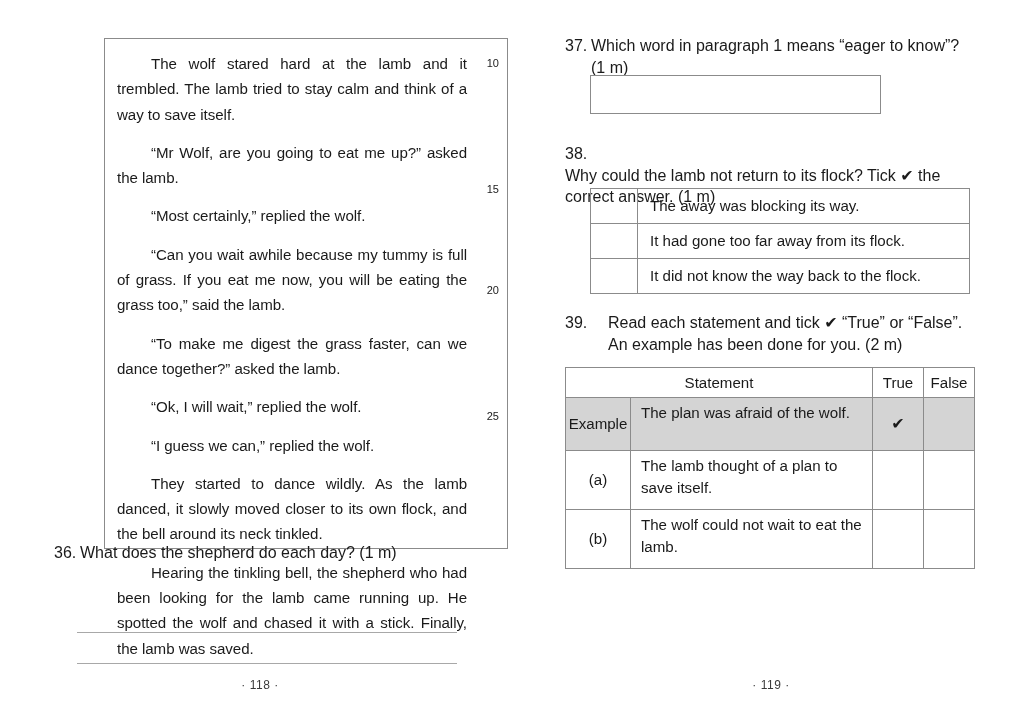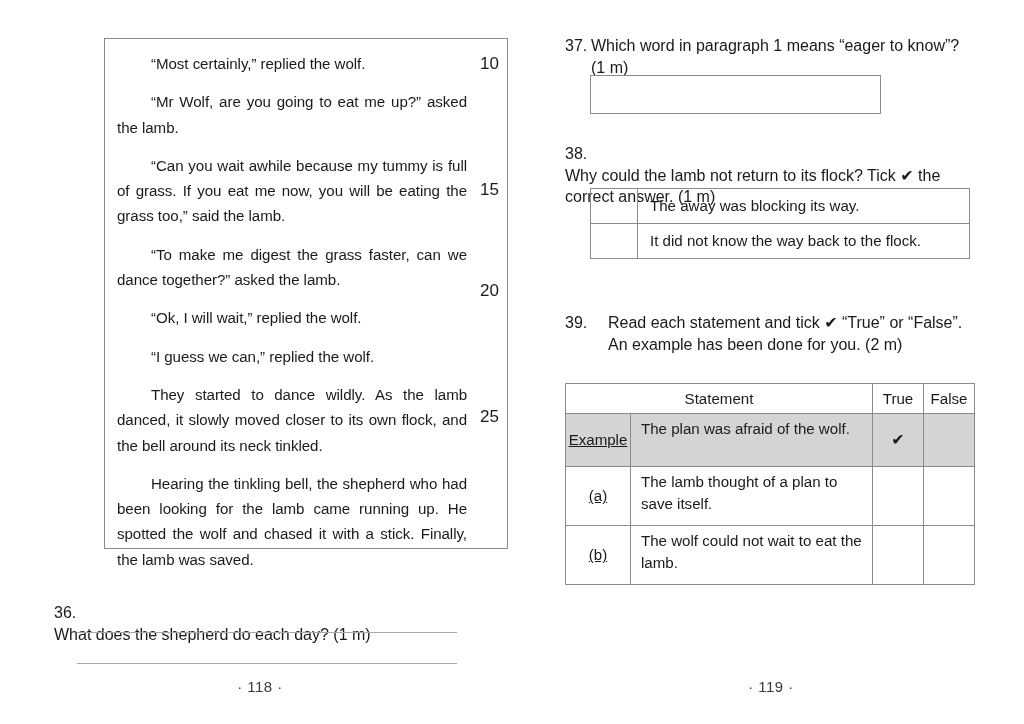--- a/index.html
+++ b/index.html
@@ -60,21 +60,21 @@
     font-size: 15.1px;
     line-height: 25.3px;
     letter-spacing: -0.05px;
   }
   .passage-inner p.last {
     margin-bottom: 0;
   }
   .linenum {
     position: absolute;
     right: 8px;
-    font-size: 17px;
+    font-size: 11px;
     line-height: 25.3px;
     color: #1a1a1a;
   }
 
   
   .question {
     display: flex;
     align-items: flex-start;
     font-size: 16px;
     line-height: 21.5px;
@@ -88,21 +88,21 @@
     flex: 1 1 auto;
   }
 
   .answer-line {
     height: 0;
     border-bottom: 1.2px solid #a8a8a8;
   }
 
   .page-number {
     position: absolute;
-    font-size: 15px;
+    font-size: 12px;
     color: #3a3a3a;
     width: 100%;
     text-align: center;
     letter-spacing: 0.5px;
   }
 
   
   table {
     border-collapse: collapse;
     font-size: 15.1px;
@@ -130,27 +130,25 @@
     height: 34px;
     vertical-align: middle;
   }
 
   
   .tbl-q39 {
     position: absolute;
     left: 0px;
     top: 367px;
     width: 410px;
-    margin-top: 16px;
   }
   .tbl-q39 td.c-label {
     width: 64px;
     text-align: center;
     vertical-align: middle;
-    text-decoration: underline;
   }
   .tbl-q39 td.c-stmt {
     padding: 4px 8px 4px 10px;
     vertical-align: top;
   }
   .tbl-q39 td.c-tf {
     width: 50px;
     text-align: center;
     vertical-align: middle;
   }
@@ -179,37 +177,38 @@
 </style>
 </head>
 <body>
 
 <div class="page">
 
   <div class="col-left">
 
     <div class="passage-box">
       <div class="passage-inner">
+        <p>The wolf stared hard at the lamb and it trembled. The lamb tried to stay calm and think of a way to save itself.</p>
+        <p>“Mr Wolf, are you going to eat me up?” asked the lamb.</p>
         <p>“Most certainly,” replied the wolf.</p>
-        <p>“Mr Wolf, are you going to eat me up?” asked the lamb.</p>
         <p>“Can you wait awhile because my tummy is full of grass. If you eat me now, you will be eating the grass too,” said the lamb.</p>
         <p>“To make me digest the grass faster, can we dance together?” asked the lamb.</p>
         <p>“Ok, I will wait,” replied the wolf.</p>
         <p>“I guess we can,” replied the wolf.</p>
         <p>They started to dance wildly. As the lamb danced, it slowly moved closer to its own flock, and the bell around its neck tinkled.</p>
         <p class="last">Hearing the tinkling bell, the shepherd who had been looking for the lamb came running up. He spotted the wolf and chased it with a stick. Finally, the lamb was saved.</p>
 
         <span class="linenum" style="top:12px;">10</span>
         <span class="linenum" style="top:138px;text-align:right;">15</span>
         <span class="linenum" style="top:239px;">20</span>
         <span class="linenum" style="top:365px;">25</span>
       </div>
     </div>
 
-    <div class="question" style="position:absolute; left:2px; top:602px; width:420px;flex-direction:column;">
+    <div class="question" style="position:absolute; left:2px; top:542px; width:420px;">
       <span class="q-num">36.</span>
       <span class="q-text">What does the shepherd do each day? (1 m)</span>
     </div>
 
     <div class="answer-line" style="position:absolute; left:25px; top:632px; width:380px;"></div>
     <div class="answer-line" style="position:absolute; left:25px; top:663px; width:380px;"></div>
 
     <div class="page-number" style="top:678px; left:-52px; width:520px;">· 118 ·</div>
   </div>
 
@@ -224,20 +223,24 @@
     <div class="question" style="position:absolute; left:0px; top:143px; width:412px;flex-direction:column;">
       <span class="q-num">38.</span>
       <span class="q-text">Why could the lamb not return to its flock? Tick ✔ the correct answer. (1 m)</span>
     </div>
 
     <table class="tbl-q38">
       <tbody>
           <tr>
         <td class="tick"></td>
         <td class="opt">The away was blocking its way.</td>
+      </tr>
+      <tr>
+        <td class="tick"></td>
+        <td class="opt">It had gone too far away from its flock.</td>
       </tr>
       <tr>
         <td class="tick"></td>
         <td class="opt">It did not know the way back to the flock.</td>
       </tr>
     </tbody>
       </table>
 
     <div class="question" style="position:absolute; left:0px; top:312px; width:412px;gap:17px;">
       <span class="q-num">39.</span>

